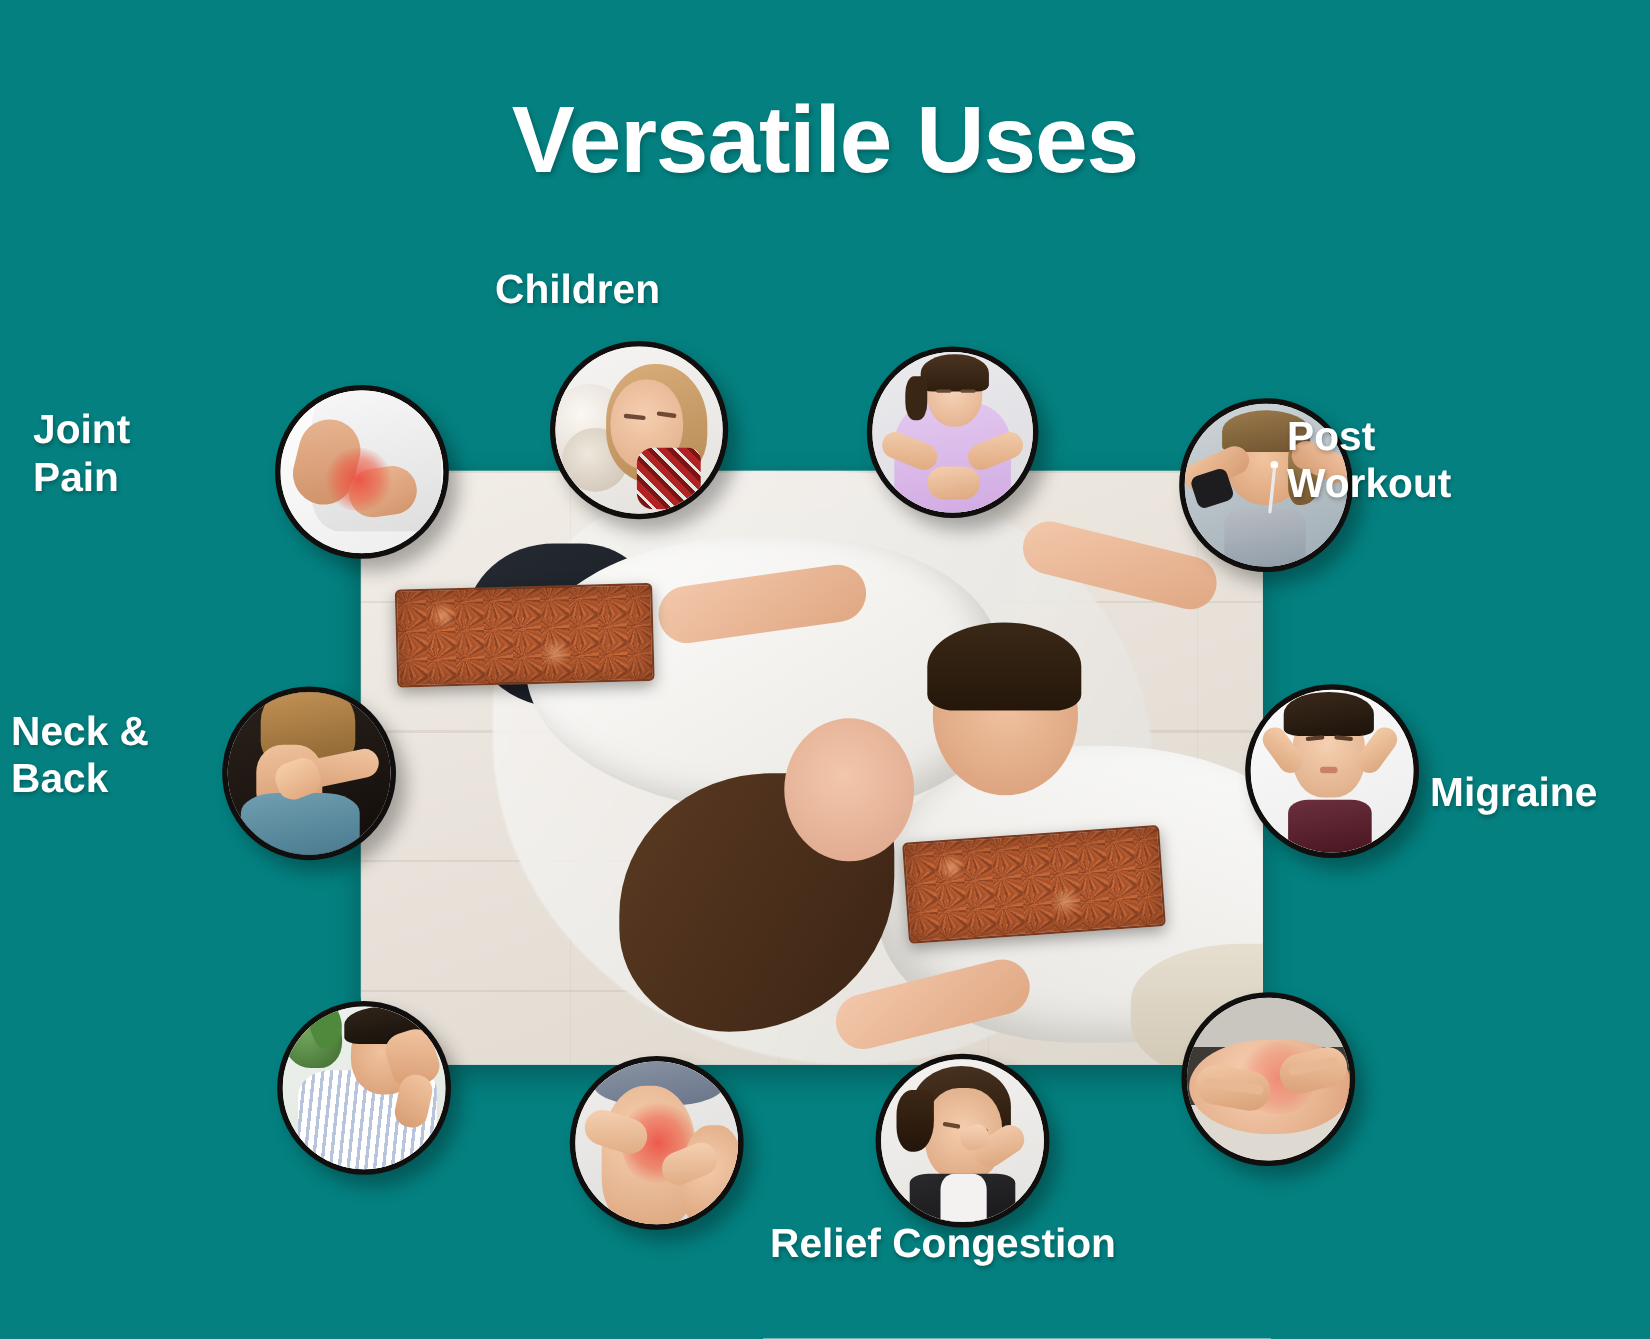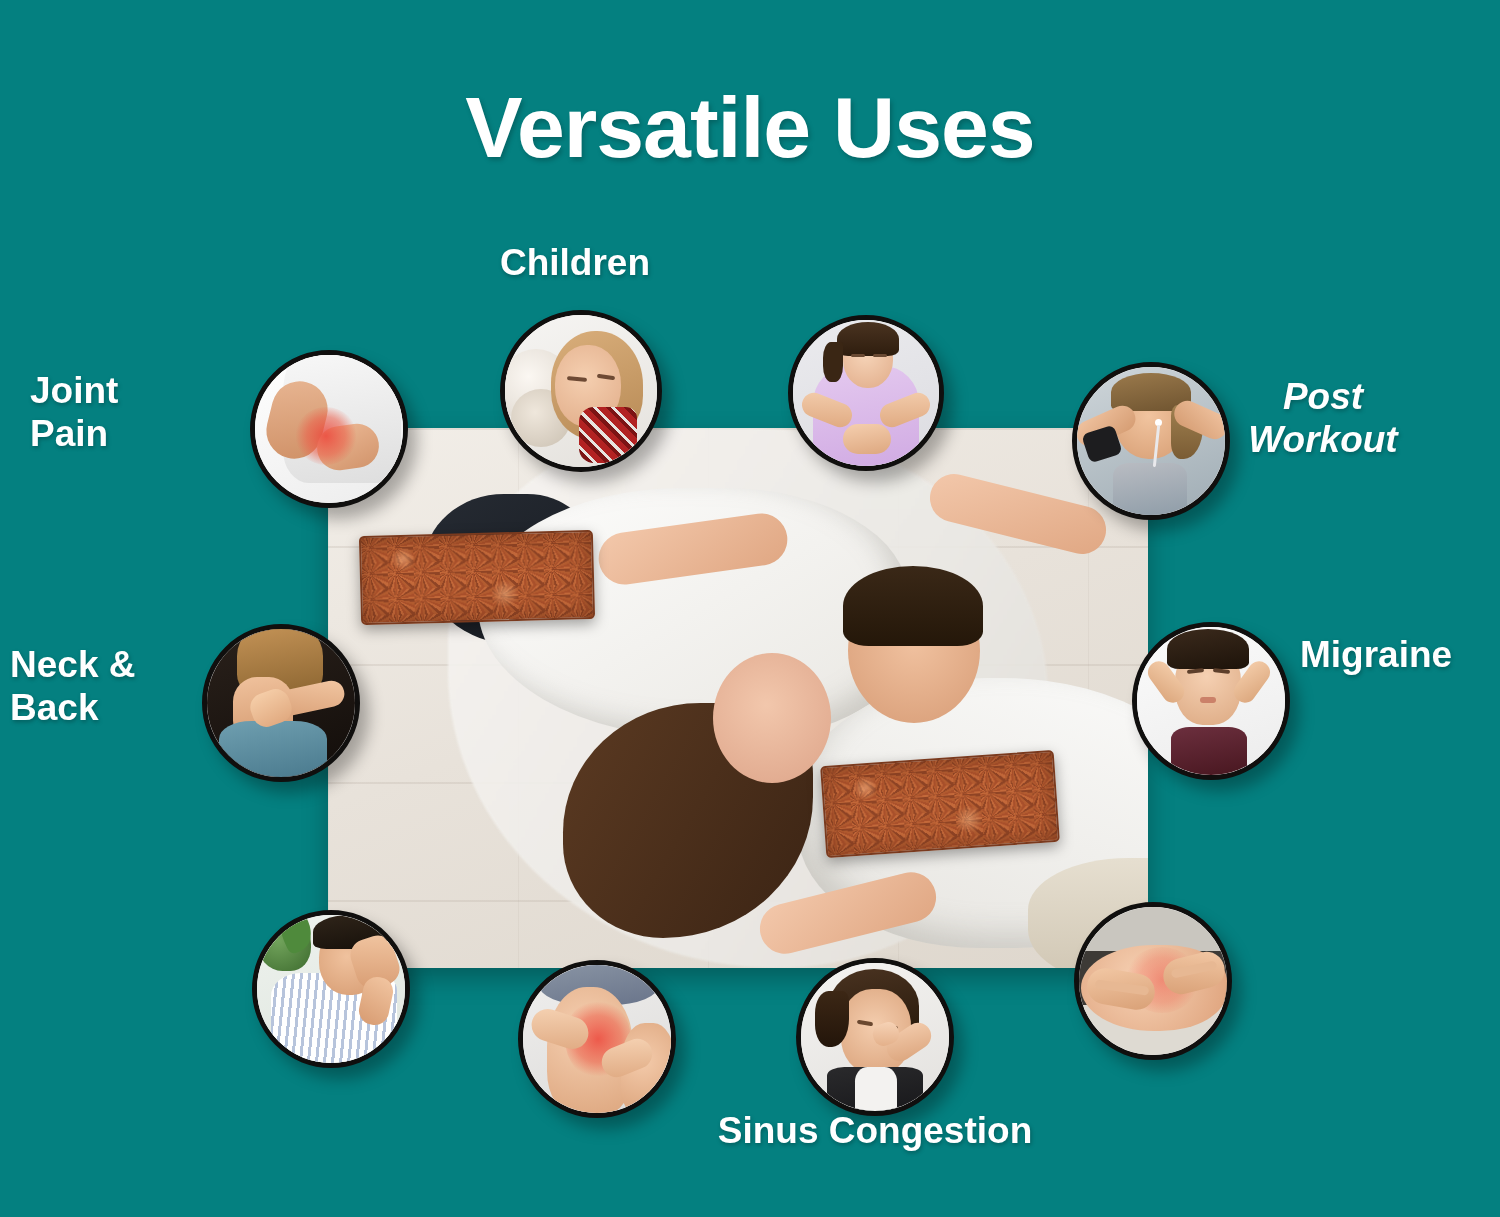--- a/index.html
+++ b/index.html
@@ -159,21 +159,21 @@
     color: #ffffff;
     font-weight: bold;
     font-size: 37px;
     line-height: 1.16;
     text-shadow: 1px 2px 4px rgba(0,0,0,0.28);
     white-space: pre-line;
     font-family: "Liberation Sans", sans-serif;
   }
   .lab-right { text-align: left; }
   .lab-left  { text-align: left; }
-  .lab-center{ text-align: center; }
+  .lab-center{ }
 </style>
 </head>
 <body>
 
 <div id="poster">
 
   <div id="title">Versatile Uses</div>
 
   <div id="hero">
     <div class="floor"></div>
@@ -242,21 +242,21 @@
       <div style="position:absolute;left:34px;top:6px;width:80px;height:38px;background:linear-gradient(170deg,#9b7a4c,#6f5430);border-radius:50% 50% 14% 14%;"></div>
       <div style="position:absolute;left:94px;top:38px;width:32px;height:54px;background:linear-gradient(180deg,#a08050,#7a5c34);border-radius:20% 40% 60% 30%;"></div>
       <div style="position:absolute;left:-2px;top:46px;width:62px;height:26px;background:linear-gradient(160deg,#f0c3a0,#d59c72);border-radius:16px;transform:rotate(-24deg);"></div>
       <div style="position:absolute;left:96px;top:40px;width:56px;height:26px;background:linear-gradient(200deg,#f0c3a0,#d59c72);border-radius:16px;transform:rotate(24deg);"></div>
       <div style="position:absolute;left:8px;top:62px;width:34px;height:30px;background:#1d1d1f;border-radius:7px;transform:rotate(-18deg);"></div>
       <div style="position:absolute;left:36px;top:96px;width:74px;height:58px;background:linear-gradient(170deg,#b9bcc2,#8b9aa6);border-radius:22% 22% 10% 10%;"></div>
       <div style="position:absolute;left:78px;top:52px;width:7px;height:7px;background:#ffffff;border-radius:50%;"></div>
       <div style="position:absolute;left:78px;top:58px;width:3px;height:42px;background:#e9e9ec;border-radius:2px;transform:rotate(6deg);"></div>
     </div>
   </div>
-  <div class="label lab-center" style="left:1198px; top:376px; width:250px;font-style:italic;">Post
+  <div class="label lab-center" style="left:1170px; top:376px; width:250px;">Post
 Workout</div>
 
   <div class="bubble" style="left:202px; top:624px; width:148px; height:148px;">
     <div class="scene">
       <div style="position:absolute;inset:0;background:linear-gradient(160deg,#2a211b,#120d0a);"></div>
       <div style="position:absolute;left:30px;top:-8px;width:86px;height:76px;background:linear-gradient(170deg,#c89659,#8a6430);border-radius:46% 46% 30% 30%;"></div>
       <div style="position:absolute;left:26px;top:48px;width:60px;height:62px;background:linear-gradient(170deg,#f0c29d,#d49a70);border-radius:40% 40% 30% 30%;"></div>
       <div style="position:absolute;left:12px;top:92px;width:108px;height:60px;background:linear-gradient(170deg,#6f9fb0,#48788c);border-radius:30% 30% 12% 12%;"></div>
       <div style="position:absolute;left:52px;top:58px;width:86px;height:26px;background:linear-gradient(200deg,#f2c7a3,#d79c72);border-radius:14px;transform:rotate(-12deg);"></div>
       <div style="position:absolute;left:44px;top:62px;width:40px;height:34px;background:linear-gradient(170deg,#f6cfaa,#e0a87e);border-radius:14px;transform:rotate(-20deg);"></div>
@@ -271,21 +271,21 @@
       <div style="position:absolute;left:38px;top:14px;width:66px;height:84px;background:radial-gradient(circle at 48% 42%,#f5d0b2,#dca982);border-radius:48% 48% 42% 42%;"></div>
       <div style="position:absolute;left:30px;top:2px;width:82px;height:40px;background:linear-gradient(170deg,#3b2a1c,#1d130a);border-radius:50% 50% 16% 16%;"></div>
       <div style="position:absolute;left:50px;top:42px;width:17px;height:4px;background:#5d3f2b;border-radius:2px;transform:rotate(-6deg);"></div>
       <div style="position:absolute;left:76px;top:42px;width:17px;height:4px;background:#5d3f2b;border-radius:2px;transform:rotate(6deg);"></div>
       <div style="position:absolute;left:63px;top:70px;width:16px;height:6px;background:#cb8169;border-radius:4px;"></div>
       <div style="position:absolute;left:6px;top:44px;width:46px;height:22px;background:linear-gradient(160deg,#f4cdaa,#dba67c);border-radius:14px;transform:rotate(54deg);"></div>
       <div style="position:absolute;left:92px;top:44px;width:46px;height:22px;background:linear-gradient(200deg,#f4cdaa,#dba67c);border-radius:14px;transform:rotate(-54deg);"></div>
       <div style="position:absolute;left:34px;top:100px;width:76px;height:50px;background:linear-gradient(170deg,#6c2f3e,#47161f);border-radius:24% 24% 8% 8%;"></div>
     </div>
   </div>
-  <div class="label lab-left" style="left:1300px; top:634px; width:200px;">Migraine</div>
+  <div class="label lab-left" style="left:1300px; top:700px; width:200px;">Migraine</div>
 
   <div class="bubble" style="left:252px; top:910px; width:148px; height:148px;">
     <div class="scene">
       <div style="position:absolute;inset:0;background:linear-gradient(160deg,#eef2ee,#dfe6de);"></div>
       <div style="position:absolute;left:0px;top:-6px;width:54px;height:62px;background:radial-gradient(circle at 40% 50%,#72a45c,#3d6b2e);border-radius:46% 60% 40% 50%;"></div>
       <div style="position:absolute;left:24px;top:-4px;width:30px;height:40px;background:#4f8a3c;border-radius:60% 20% 60% 20%;transform:rotate(-24deg);"></div>
       <div style="position:absolute;left:14px;top:58px;width:126px;height:96px;background:repeating-linear-gradient(96deg,#ffffff 0 5px,#b7c4dc 5px 8px);border-radius:24% 18% 10% 10%;"></div>
       <div style="position:absolute;left:62px;top:10px;width:62px;height:70px;background:radial-gradient(circle at 45% 45%,#f0c29e,#d59a70);border-radius:46%;"></div>
       <div style="position:absolute;left:56px;top:0px;width:74px;height:34px;background:linear-gradient(170deg,#30251a,#16100a);border-radius:50% 50% 18% 18%;"></div>
       <div style="position:absolute;left:96px;top:22px;width:44px;height:50px;background:linear-gradient(200deg,#f2c6a2,#d79b71);border-radius:16px;transform:rotate(-18deg);"></div>
@@ -324,15 +324,15 @@
       <div style="position:absolute;left:40px;top:26px;width:70px;height:84px;background:radial-gradient(circle at 48% 44%,#f4cdae,#d9a179);border-radius:44% 44% 42% 42%;"></div>
       <div style="position:absolute;left:14px;top:28px;width:34px;height:56px;background:linear-gradient(180deg,#3c2715,#23150a);border-radius:40% 18% 50% 40%;"></div>
       <div style="position:absolute;left:56px;top:58px;width:16px;height:4px;background:#6a4830;border-radius:2px;transform:rotate(10deg);"></div>
       <div style="position:absolute;left:82px;top:62px;width:15px;height:4px;background:#6a4830;border-radius:2px;transform:rotate(10deg);"></div>
       <div style="position:absolute;left:84px;top:66px;width:48px;height:26px;background:linear-gradient(200deg,#f4cdae,#dba47c);border-radius:14px;transform:rotate(-34deg);"></div>
       <div style="position:absolute;left:72px;top:60px;width:26px;height:22px;background:linear-gradient(200deg,#f8d6ba,#e2ad86);border-radius:10px;transform:rotate(-20deg);"></div>
       <div style="position:absolute;left:26px;top:104px;width:96px;height:48px;background:linear-gradient(170deg,#2a2a2c,#17171a);border-radius:18% 18% 6% 6%;"></div>
       <div style="position:absolute;left:54px;top:104px;width:42px;height:48px;background:#f3f2f0;border-radius:30% 30% 8% 8%;"></div>
     </div>
   </div>
-  <div class="label lab-center" style="left:700px; top:1110px; width:350px;">Sinus Congestion</div>
+  <div class="label lab-center" style="left:700px; top:1110px; width:350px;">Relief Congestion</div>
 
 </div>
 
 </body></html>

